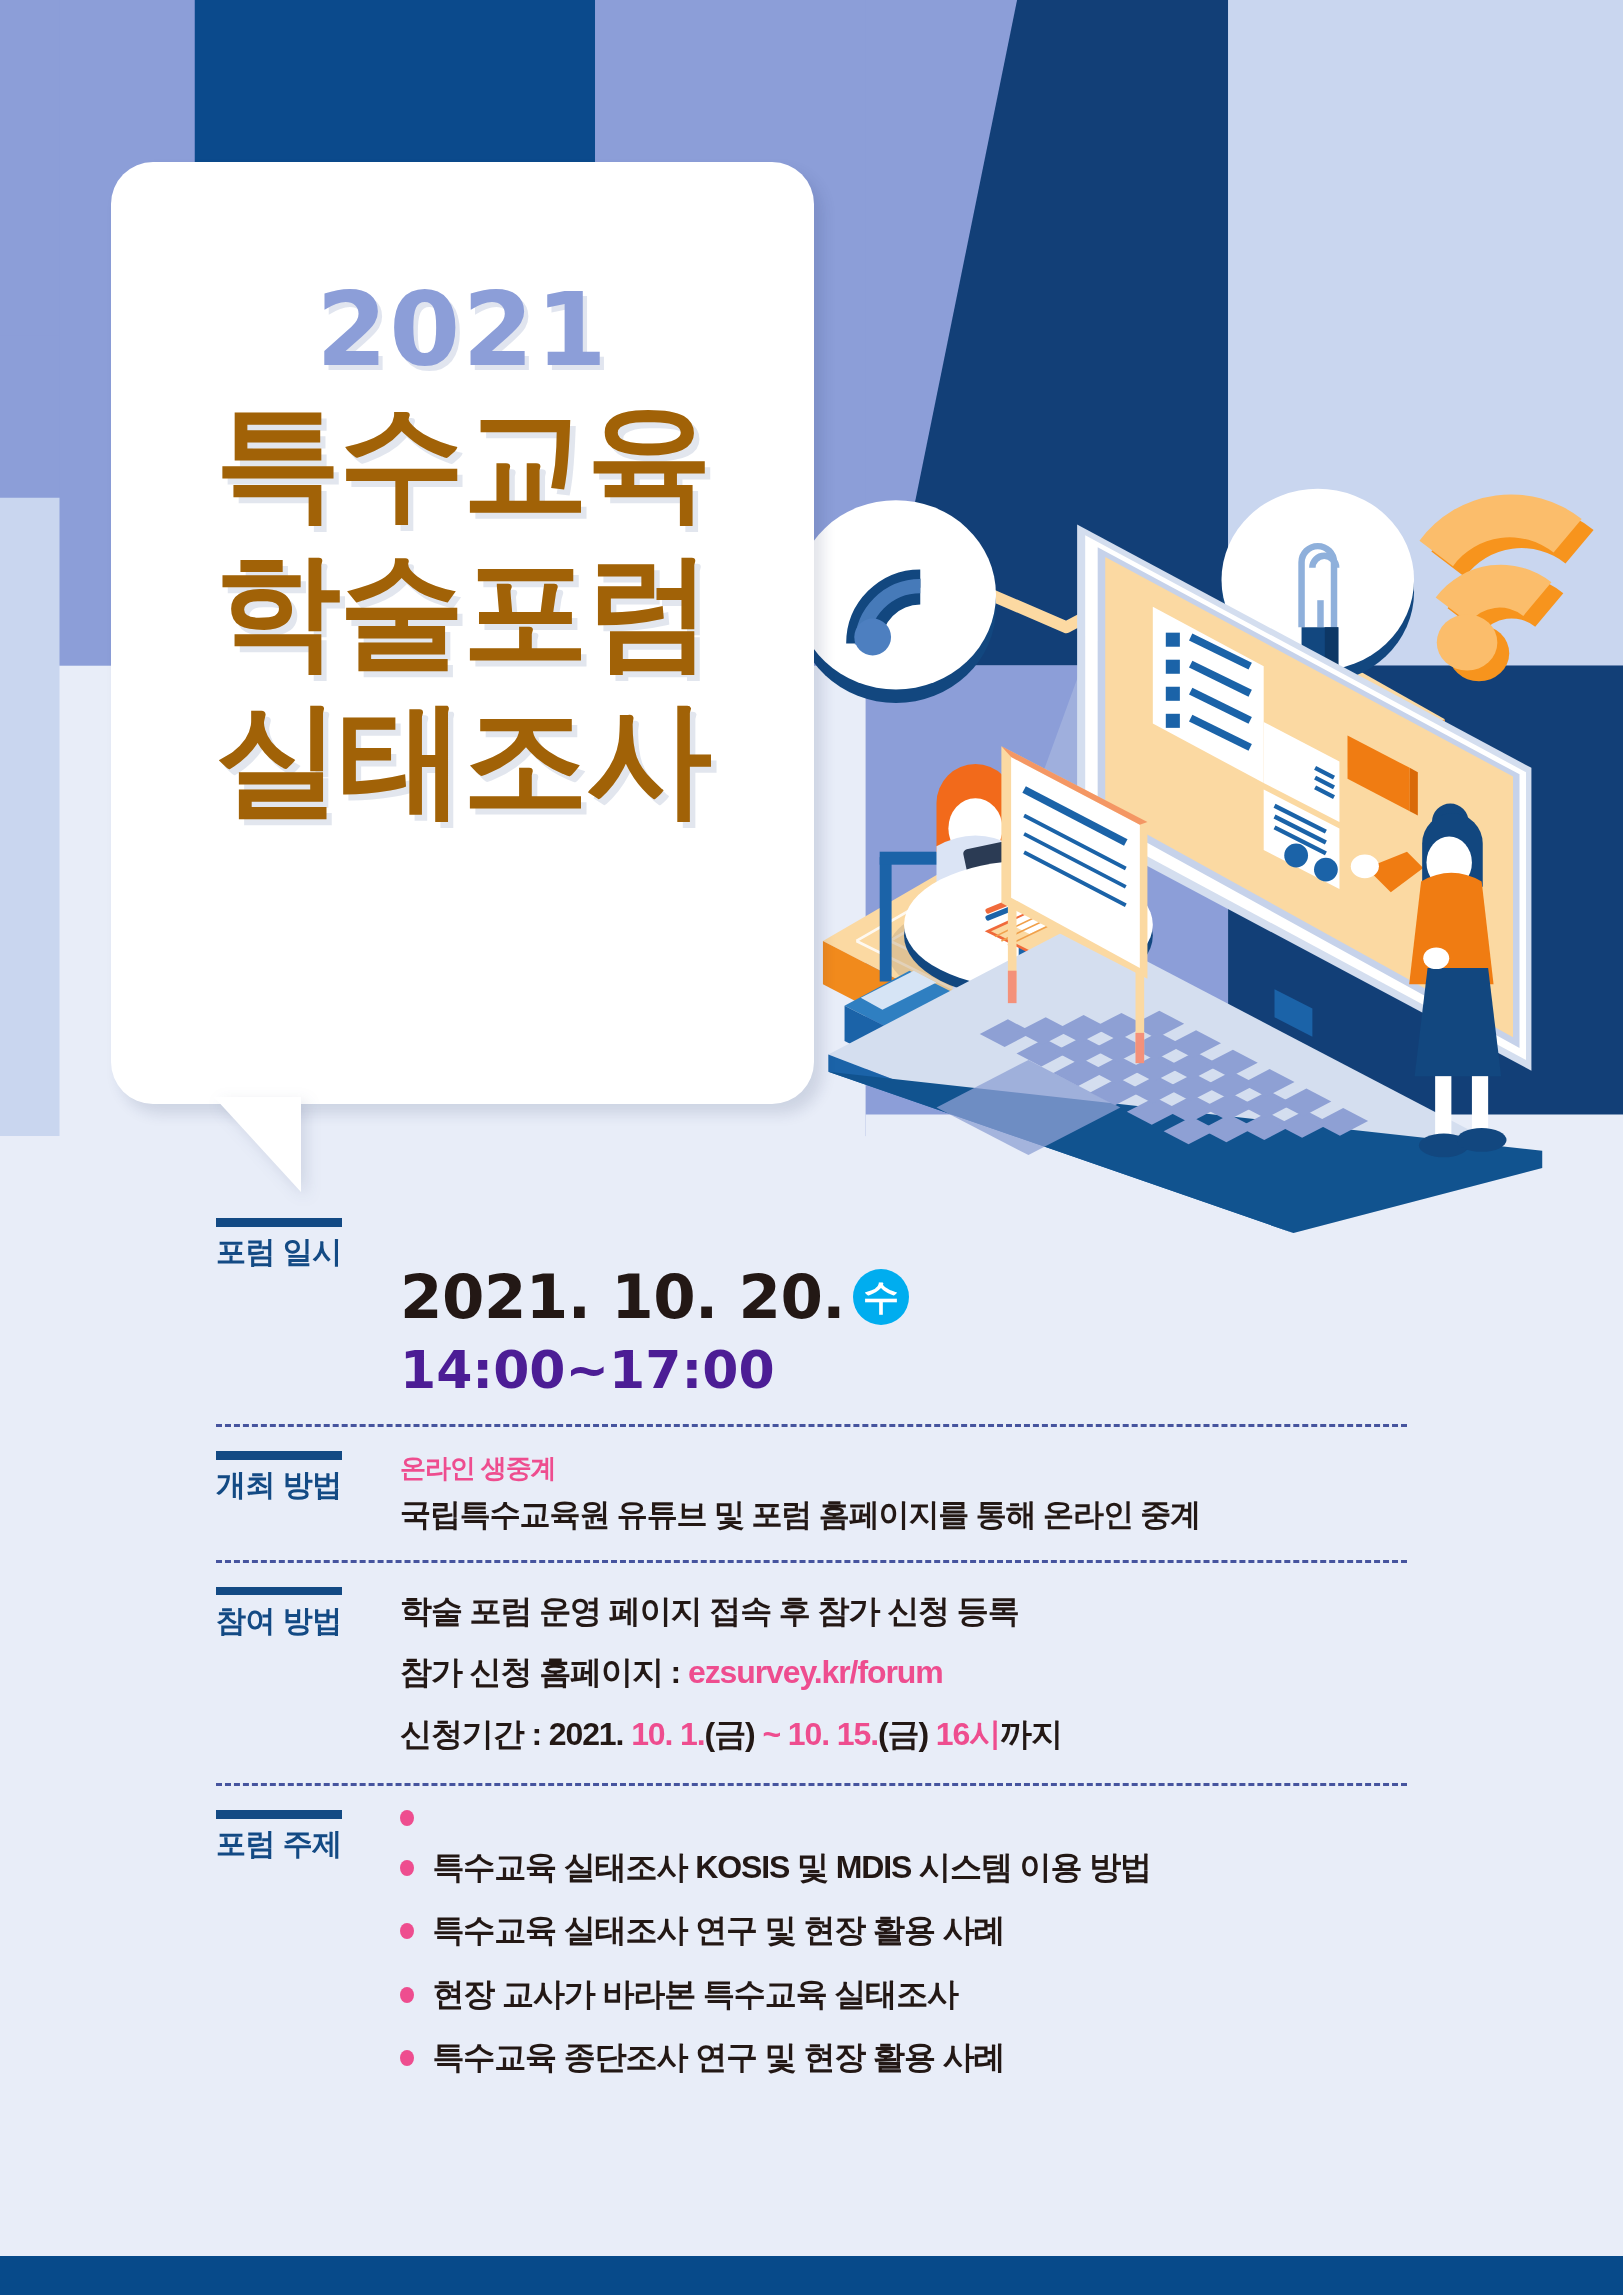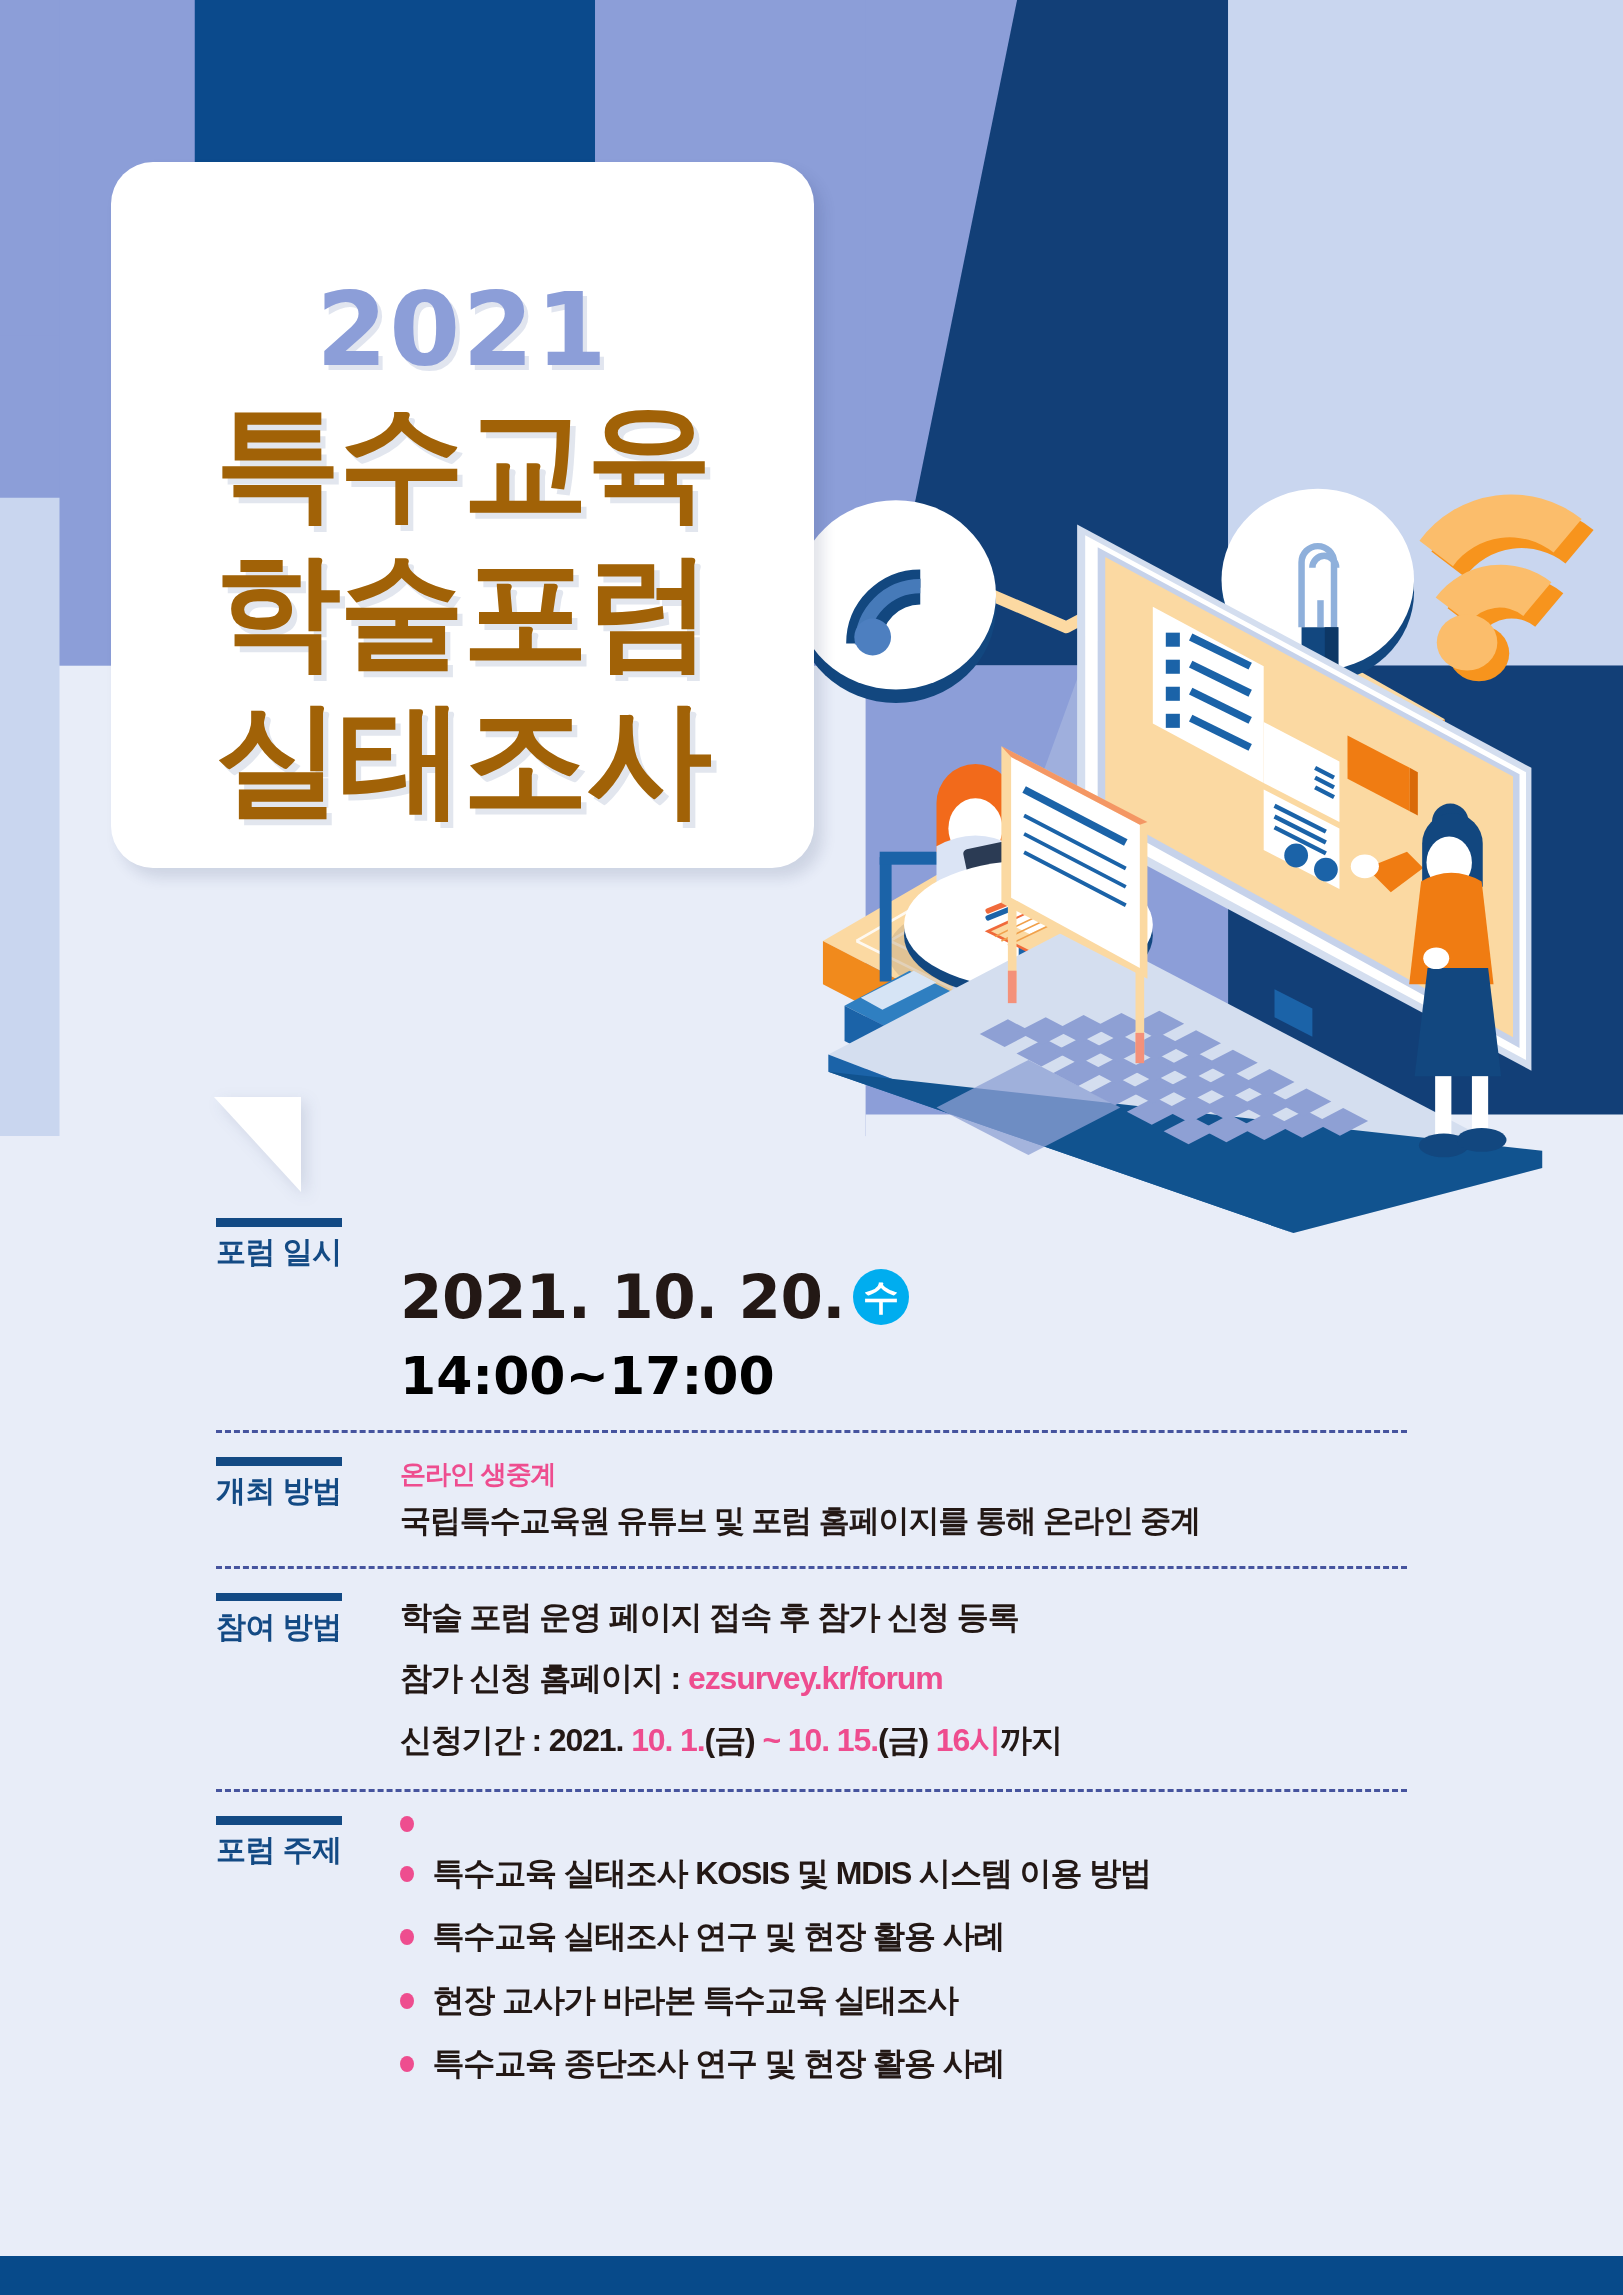--- a/index.html
+++ b/index.html
@@ -14,21 +14,21 @@
   }
 
   
   .bg{ position:absolute; inset:0; overflow:hidden; }
   .bg svg{ display:block; width:100%; height:100%; }
 
   
   .card{
     position:absolute;
     left:111px; top:162px;
-    width:703px; height:706px;
+    width:703px; height:942px;
     background:#ffffff;
     border-radius:42px;
     box-shadow:8.7px 9.7px 14px rgba(30,45,90,.13);
     z-index:6;
     padding-left:33px;
   }
   .card-tail{
     position:absolute;
     left:214px; top:1097px;
     width:0; height:0;
@@ -87,21 +87,21 @@
   }
   .daybadge{
     display:inline-flex; align-items:center; justify-content:center;
     width:56px; height:56px; border-radius:50%;
     background:#00adef; color:#fff;
     font-size:36px; font-weight:800; margin-left:7.6px;
     font-family:"Liberation Sans", sans-serif;
     line-height:1;
   }
   .timebig{
-    font-size:52px; font-weight:700; color:#000000; margin-top:19px;
+    font-size:52px; font-weight:700; color:#4c1d95; margin-top:13px;
     letter-spacing:0px; font-family:"DejaVu Sans", sans-serif;
   }
 
   .divider{
     height:0; border-top:3.2px dashed #2a3a8f;
     margin:24px 216px 24px 216px; opacity:.85;
   }
 
   .pinkhead{
     font-size:26px; font-weight:800; color:#ee4d8f; letter-spacing:-1.1px;

